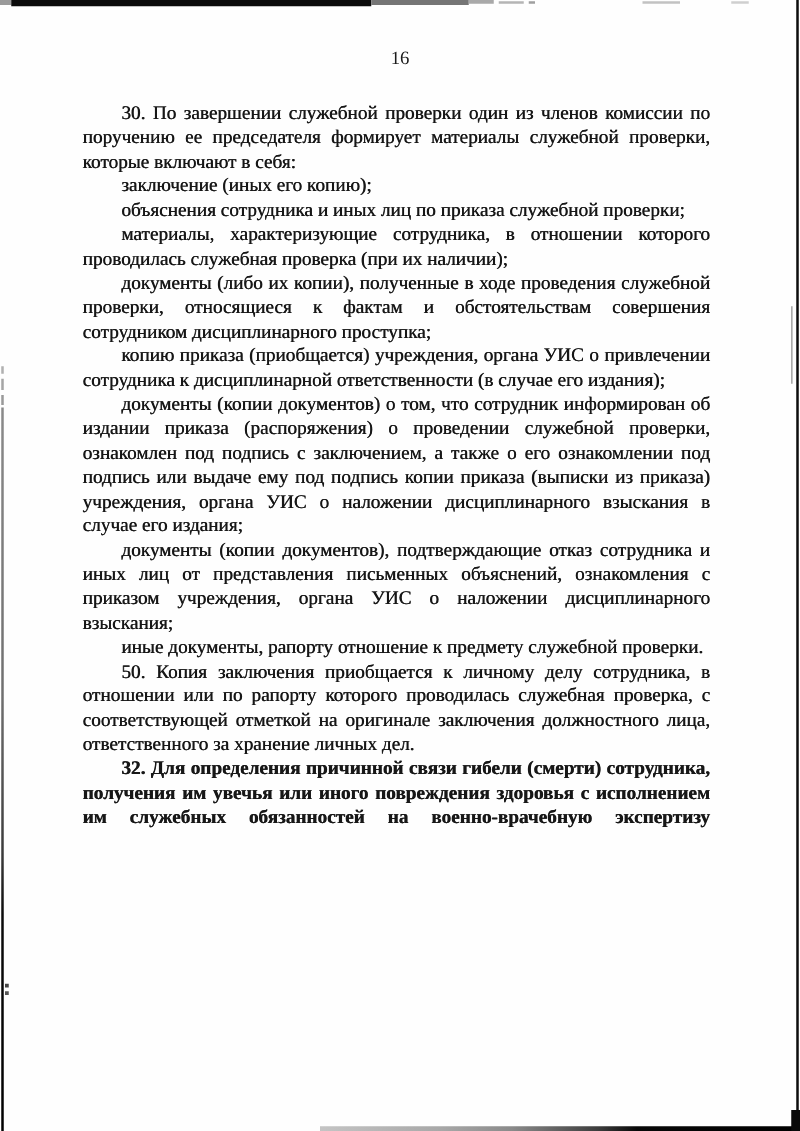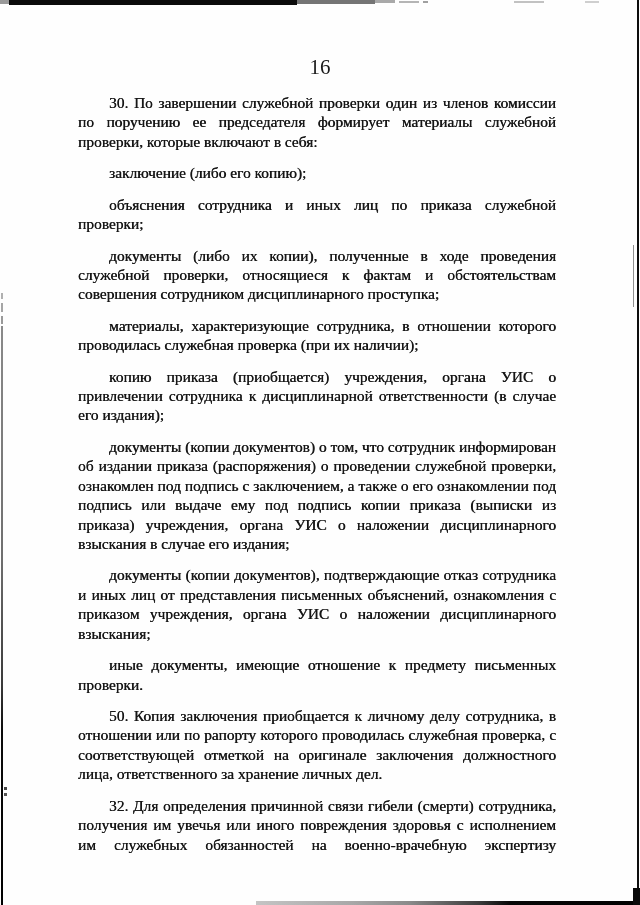--- a/index.html
+++ b/index.html
@@ -18,43 +18,43 @@
     width: 640px;
     height: 905px;
     background: #fefefe;
   }
   .page-number {
     position: absolute;
     top: 39px;
     left: 0;
     width: 640px;
     text-align: center;
-    font-size: 21px;
+    font-size: 15px;
     line-height: 16px;
     color: #1b1b1b;
-    margin-top: 20px;
   }
   .body-text {
     position: absolute;
     left: 66px;
     top: 81px;
     width: 502px;
     font-size: 15.4px;
     line-height: 19.42px;
     color: #171717;
     text-align: justify;
     text-shadow: 0.35px 0 0 currentColor;
   }
   .body-text p {
-    margin: 12px;
+    margin: 0;
     padding: 0;
     text-indent: 31px;
   }
   .body-text p.continued {
     text-align-last: justify;
+    font-weight: bold;
   }
 
   
   .artifact { position: absolute; pointer-events: none; }
 
   .edge-top-start   { left: 0;   top: 0;    width: 9px;   height: 4px;   background: #9a9a9a; }
   .edge-top-black   { left: 9px; top: 0;    width: 288px; height: 4.5px; background: #0b0b0b; }
   .edge-top-gray    { left: 297px; top: 0;  width: 78px;  height: 3.5px; background: #757575; }
   .edge-top-light   { left: 375px; top: 0;  width: 20px;  height: 3px;   background: #a9a9a9; }
   .edge-top-dash1   { left: 399px; top: 1px; width: 20px; height: 2px;   background: #b5b5b5; }
@@ -83,28 +83,28 @@
 </style>
 </head>
 <body>
 
 <div class="page">
 
   <div class="page-number">16</div>
 
   <div class="body-text">
       <p>30. По завершении служебной проверки один из членов комиссии по поручению ее председателя формирует материалы служебной проверки, которые включают в себя:</p>
-      <p>заключение (либо его копию);</p>
+      <p>заключение (иных его копию);</p>
       <p>объяснения сотрудника и иных лиц по приказа служебной проверки;</p>
+      <p>материалы, характеризующие сотрудника, в отношении которого проводилась служебная проверка (при их наличии);</p>
       <p>документы (либо их копии), полученные в ходе проведения служебной проверки, относящиеся к фактам и обстоятельствам совершения сотрудником дисциплинарного проступка;</p>
-      <p>материалы, характеризующие сотрудника, в отношении которого проводилась служебная проверка (при их наличии);</p>
       <p>копию приказа (приобщается) учреждения, органа УИС о привлечении сотрудника к дисциплинарной ответственности (в случае его издания);</p>
       <p>документы (копии документов) о том, что сотрудник информирован об издании приказа (распоряжения) о проведении служебной проверки, ознакомлен под подпись с заключением, а также о его ознакомлении под подпись или выдаче ему под подпись копии приказа (выписки из приказа) учреждения, органа УИС о наложении дисциплинарного взыскания в случае его издания;</p>
       <p>документы (копии документов), подтверждающие отказ сотрудника и иных лиц от представления письменных объяснений, ознакомления с приказом учреждения, органа УИС о наложении дисциплинарного взыскания;</p>
-      <p>иные документы, имеющие отношение к предмету письменных проверки.</p>
+      <p>иные документы, рапорту отношение к предмету служебной проверки.</p>
       <p>50. Копия заключения приобщается к личному делу сотрудника, в отношении или по рапорту которого проводилась служебная проверка, с соответствующей отметкой на оригинале заключения должностного лица, ответственного за хранение личных дел.</p>
       <p class="continued">32. Для определения причинной связи гибели (смерти) сотрудника, получения им увечья или иного повреждения здоровья с исполнением им служебных обязанностей на военно-врачебную экспертизу</p>
     </div>
 
   <div class="artifact edge-top-start"></div>
   <div class="artifact edge-top-black"></div>
   <div class="artifact edge-top-gray"></div>
   <div class="artifact edge-top-light"></div>
   <div class="artifact edge-top-dash1"></div>
   <div class="artifact edge-top-dash2"></div>

